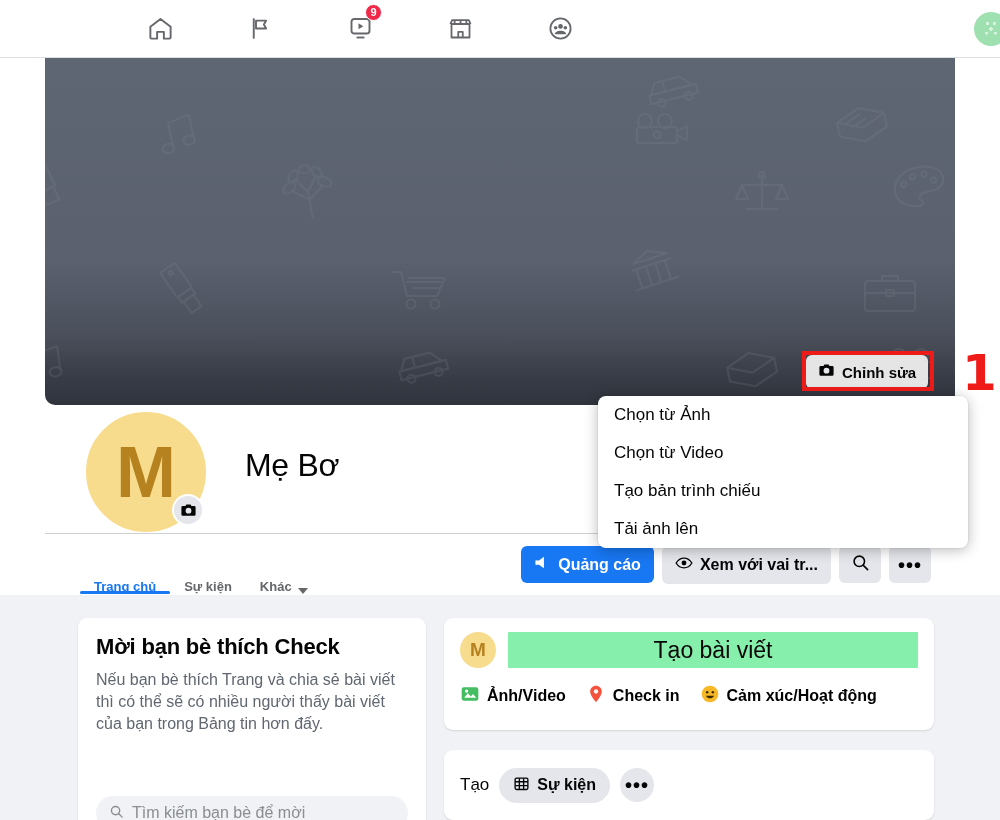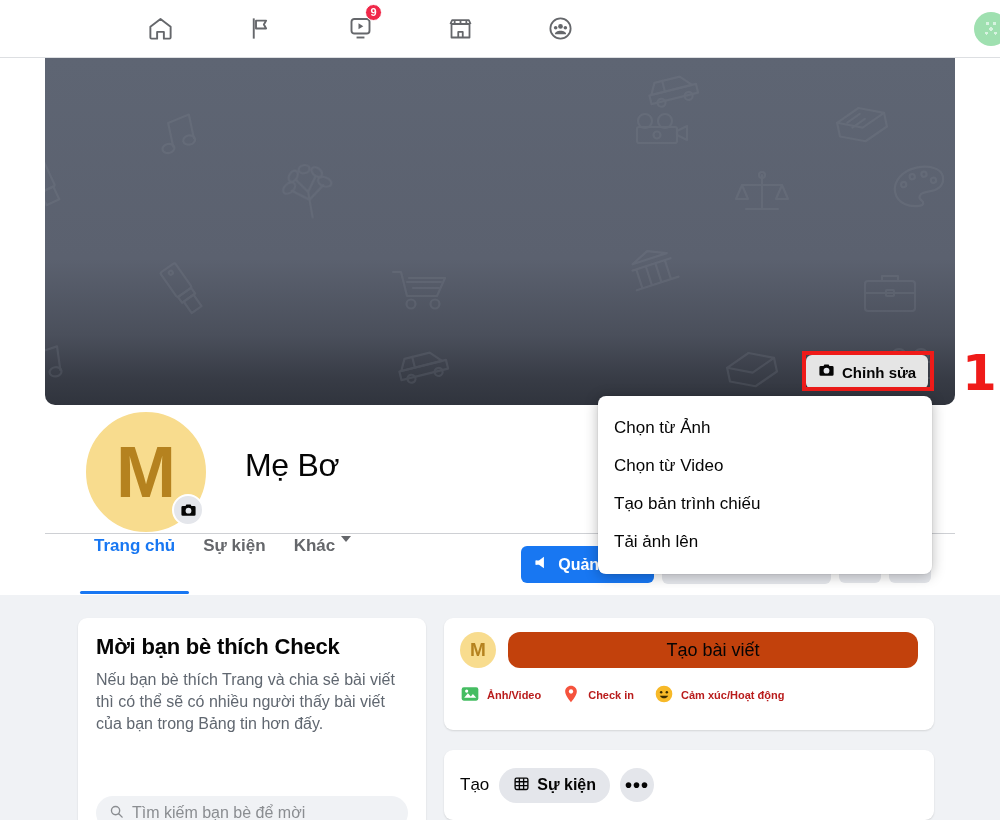--- a/index.html
+++ b/index.html
@@ -72,24 +72,24 @@
   .redbox-2 { left: 605px; top: 516px; width: 115px; height: 37px; }
   .rednum {
     position: absolute; color: #ef1b19; font-weight: bold;
     font-family: "DejaVu Sans", sans-serif; line-height: 1;
   }
   .rednum-1 { left: 962px; top: 348px; font-size: 50px; }
   .rednum-2 { left: 745px; top: 513px; font-size: 48px; }
 
   
   .dropdown {
-    position: absolute; left: 598px; top: 396px; width: 334px;
+    position: absolute; left: 598px; top: 396px; width: 370px;
     background: #ffffff; border-radius: 8px;
     box-shadow: 0 2px 14px rgba(0,0,0,.28), 0 0 0 1px rgba(0,0,0,.04);
-    padding: 13px 0; z-index: 30;
+    padding: 0 0; z-index: 30;
   }
   .dd-item {
     padding: 9px 16px; font-size: 17px; color: #050505;
     cursor: pointer;
   }
 
   
   .profile-area {
     position: absolute; top: 405px; left: 45px; width: 910px; height: 125px;
     background: #fff;
@@ -123,22 +123,22 @@
 
   
   .tabbar {
     position: absolute; top: 533px; left: 45px; width: 910px; height: 62px;
     background: #fff; border-top: 1px solid #ced0d4;
     display: flex; align-items: center;
   }
   .tabs { display: flex; align-items: center; margin-left: 35px; }
   .tab {
     position: relative; padding: 0 14px; height: 58px;
-    display: flex; align-items: flex-start;
-    font-size: 17px; font-weight: 600; color: #65676b; cursor: pointer;
+    display: flex; align-items: flex-end;
+    font-size: 13px; font-weight: 600; color: #65676b; cursor: pointer;
   }
   .tab.active { color: #1877f2; }
   .tab.active::after {
     content: ""; position: absolute; left: 0; right: 0; bottom: 0;
     height: 3px; background: #1877f2; border-radius: 2px;
   }
   .tab .caret {
     display: inline-block; margin-left: 6px;
     border-left: 5px solid transparent; border-right: 5px solid transparent;
     border-top: 6px solid #65676b;
@@ -188,30 +188,30 @@
     position: absolute; left: 444px; top: 618px; width: 490px; height: 112px;
     padding: 14px 16px;
   }
   .composer-row { display: flex; align-items: center; gap: 12px; }
   .mini-avatar {
     width: 36px; height: 36px; border-radius: 50%; background: #f8dc8e;
     display: flex; align-items: center; justify-content: center;
     font-size: 19px; font-weight: bold; color: #b5821f; flex: none;
   }
   .composer-input {
-    flex: 1; height: 36px; background: #c2410c; border-radius: 12px;
+    flex: 1; height: 36px; background: #86efac; border-radius: 1px;
     display: flex; align-items: center; justify-content: center;
-    font-size: 18px; color: #050505; cursor: pointer;
+    font-size: 23px; color: #050505; cursor: pointer;
   }
   .composer-actions {
     display: flex; align-items: center; gap: 20px; margin-top: 16px;
   }
   .ca-item {
     display: flex; align-items: center; gap: 7px;
-    font-size: 11px; font-weight: 600; color: #b91c1c; cursor: pointer;
+    font-size: 16px; font-weight: 600; color: #000000; cursor: pointer;
   }
   .right-card-2 {
     position: absolute; left: 444px; top: 750px; width: 490px; height: 70px;
     padding: 14px 16px; display: flex; align-items: center; gap: 10px;
   }
   .rc2-label { font-size: 17px; color: #050505; }
   .pill {
     display: flex; align-items: center; gap: 7px;
     background: #e4e6eb; border-radius: 18px; padding: 7px 14px;
     font-size: 16px; font-weight: 600; color: #050505; cursor: pointer;

